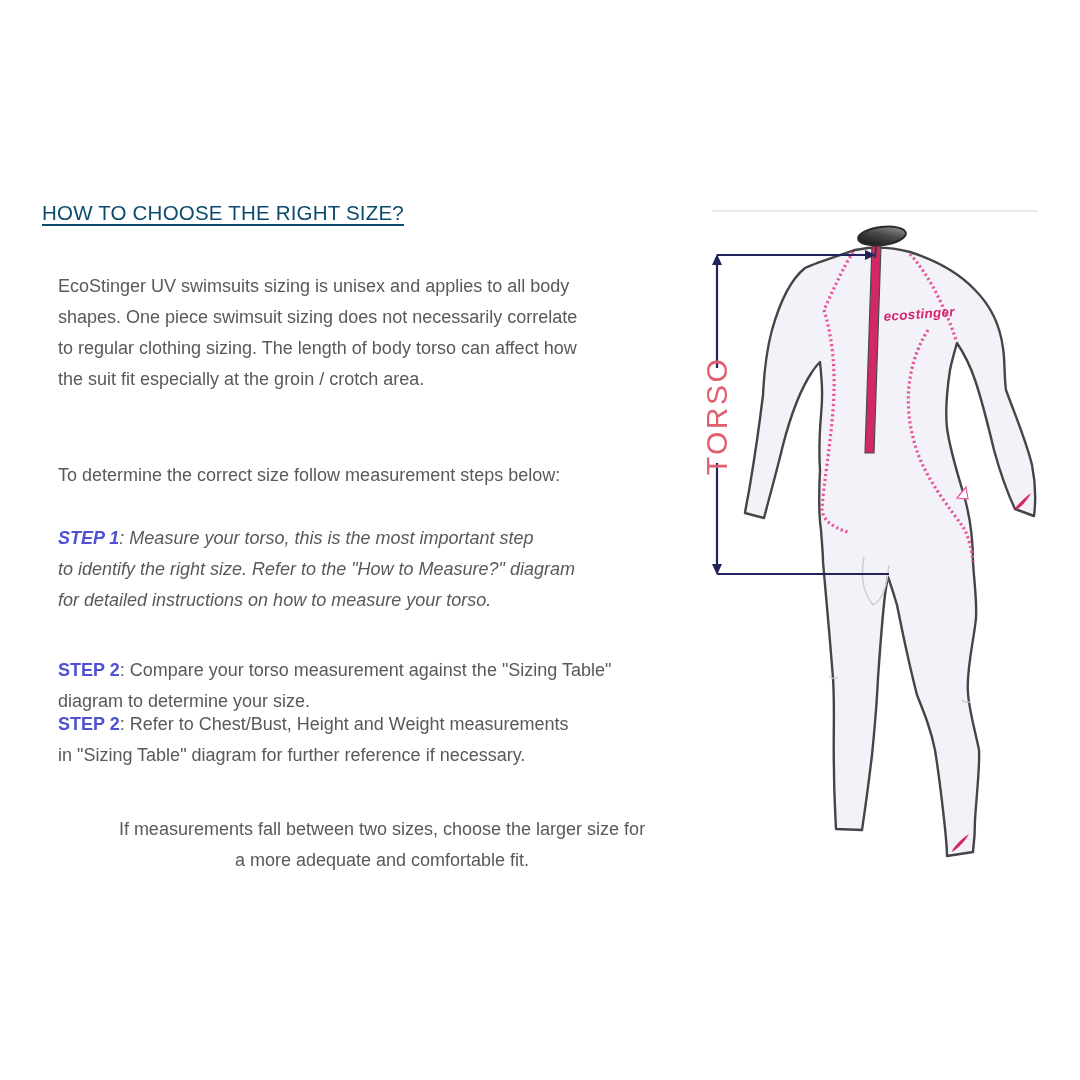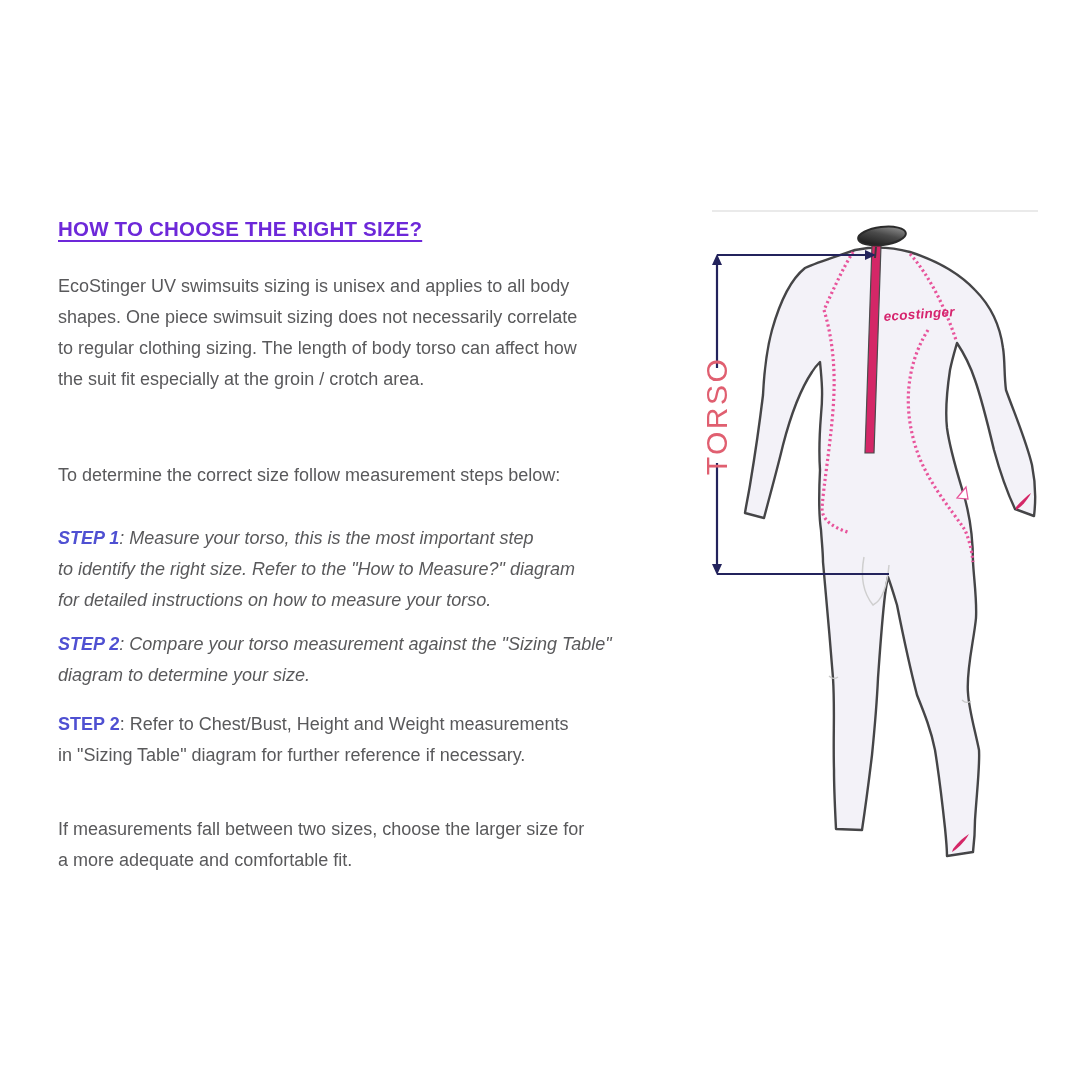--- a/index.html
+++ b/index.html
@@ -2,36 +2,36 @@
 <html><head>
 <meta charset="utf-8">
 <style>
   html,body{margin:0;padding:0;}
   body{
     width:1080px;height:1080px;position:relative;background:#ffffff;overflow:hidden;
     font-family:"Liberation Sans","DejaVu Sans",sans-serif;
   }
   .text-col{position:absolute;left:42px;top:0;width:648px;}
   .page-title{
-    position:absolute;left:0;top:201px;margin:16px;
-    font-size:20.5px;font-weight:bold;letter-spacing:.2px;
-    color:#6d28d9;text-decoration:underline;text-underline-offset:4px;
+    position:absolute;left:0;top:201px;margin:0;
+    font-size:20.5px;font-weight:normal;letter-spacing:.2px;
+    color:#0c4a6e;text-decoration:underline;text-underline-offset:4px;
     white-space:nowrap;
   }
   .para{
     position:absolute;left:0;margin:16px;width:648px;
     font-size:18px;line-height:31px;color:#59595b;
     white-space:pre-line;
   }
   .p-intro{top:255px;}
   .p-instruction{top:444px;}
   .p-step1{top:507px;font-style:italic;}
-  .p-step2{top:613px;font-style:italic;}
+  .p-step2{top:639px;}
   .p-step3{top:693px;}
-  .p-note{top:798px;}
+  .p-note{top:798px;text-align:center;}
   .step-label{color:#4f50d2;font-weight:bold;}
   .diagram{position:absolute;left:695px;top:200px;width:350px;height:775px;}
   svg text{font-family:"Liberation Sans","DejaVu Sans",sans-serif;}
   .torso-text{fill:#e05f70;font-size:30px;letter-spacing:2.5px;}
   .logo-text{fill:#d6246e;font-size:13.5px;font-style:italic;font-weight:bold;letter-spacing:.3px;}
 </style>
 </head>
 <body>
 
 <div class="text-col">

